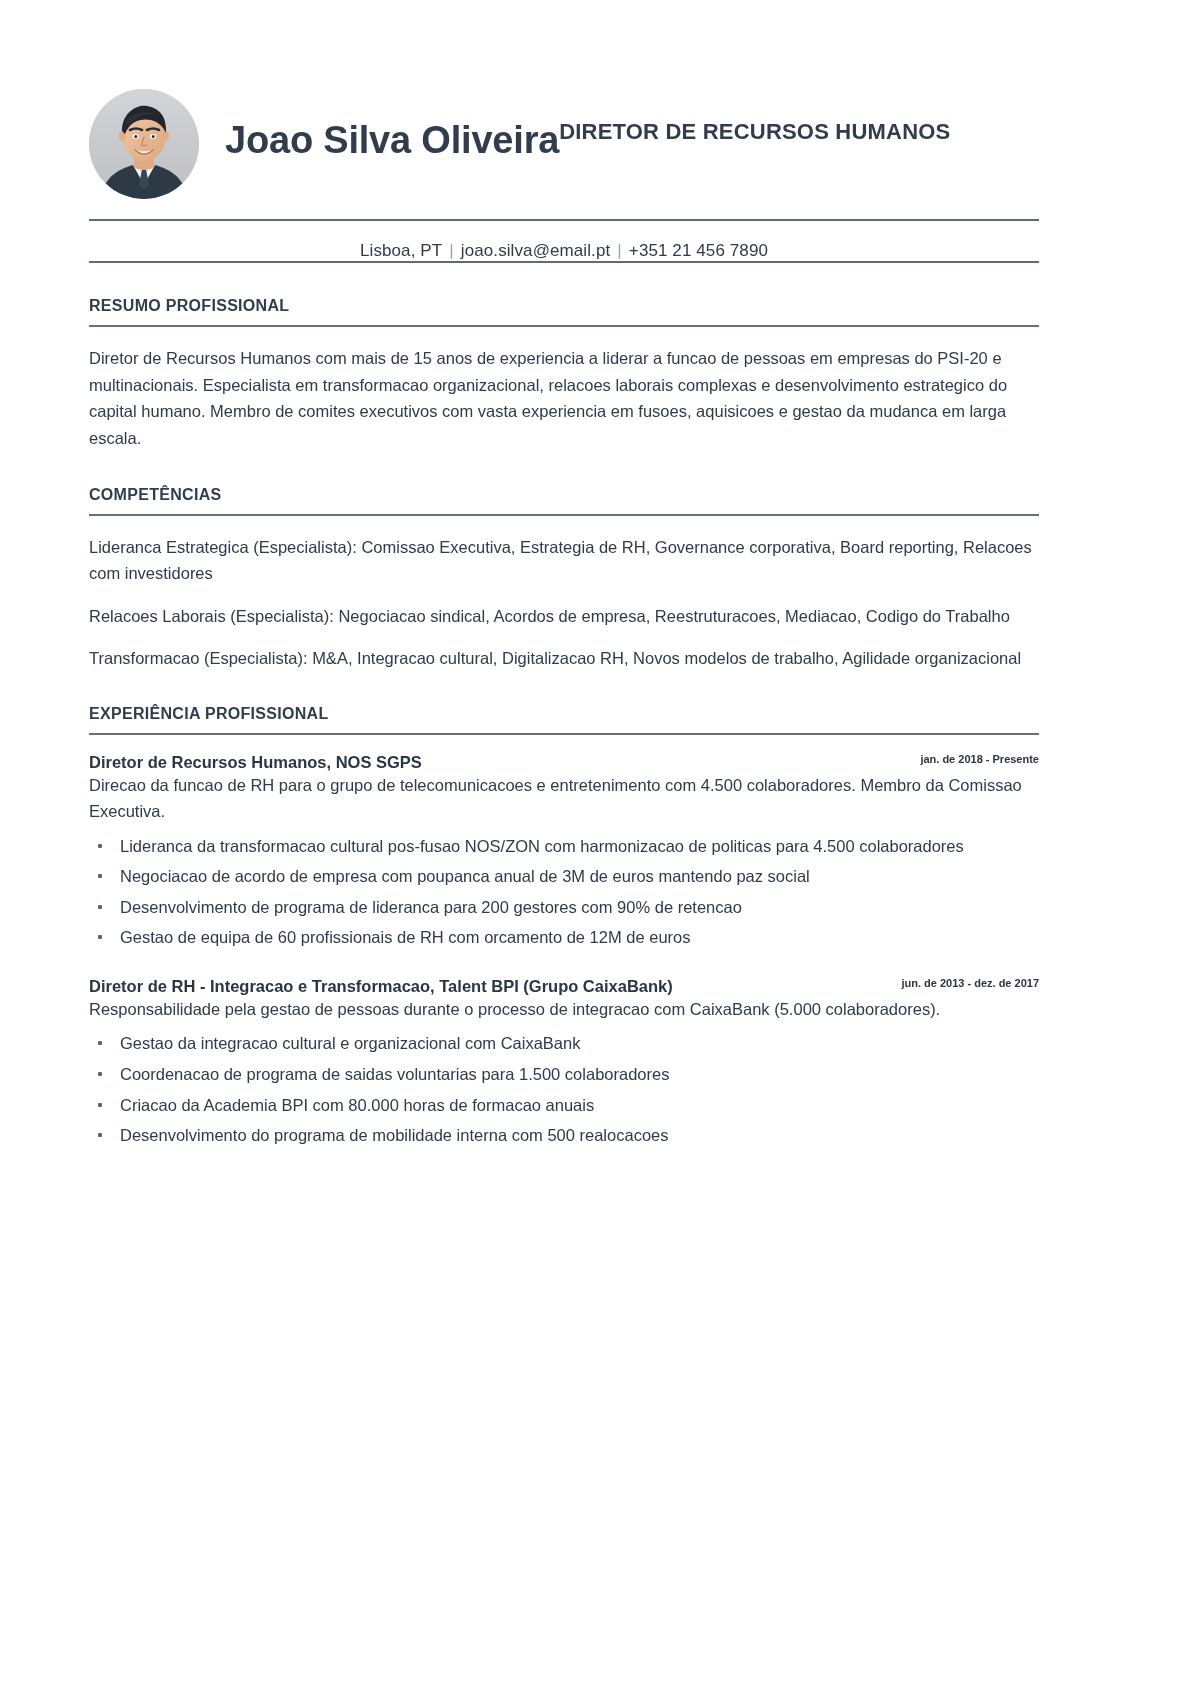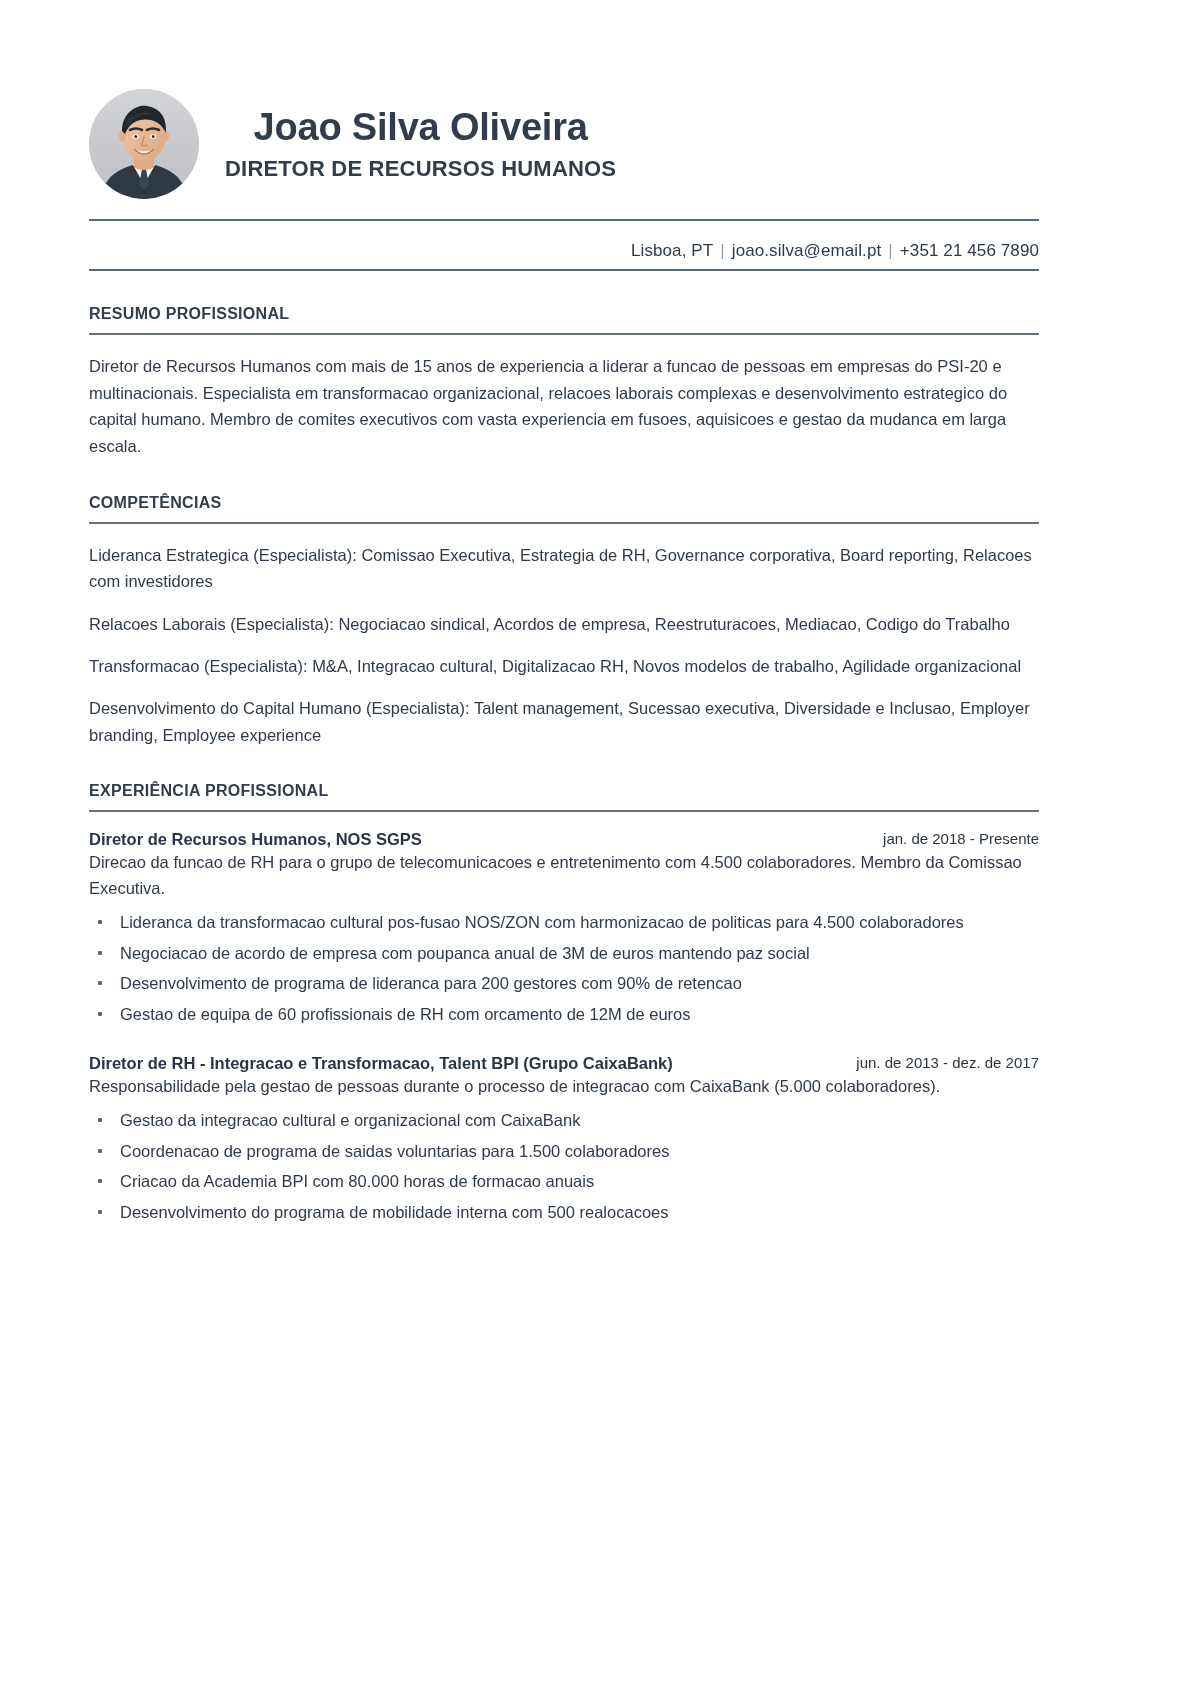--- a/index.html
+++ b/index.html
@@ -47,21 +47,21 @@
     width: 110px;
     height: 110px;
     border-radius: 50%;
     flex: 0 0 110px;
     background: #c9cacd;
     position: relative;
     overflow: hidden;
   }
   .avatar svg { display: block; width: 110px; height: 110px; }
 
-  .identity { display: flex; flex-direction: column; justify-content: center; text-align: center; }
+  .identity { display: flex; flex-direction: row; justify-content: center; text-align: center; }
   .full-name {
     font-size: 38px;
     font-weight: bold;
     color: #313d4c;
     letter-spacing: -0.2px;
     line-height: 1.12;
     margin: 0 0 8px 0;
   }
   .job-title {
     font-size: 22px;
@@ -75,24 +75,24 @@
     height: 0;
     border-top: 2px solid #5c6b7e;
     margin: 16px 0 0 0;
   }
   .rule-thin {
     height: 0;
     border-top: 2px solid #5c6b7e;
   }
 
   .contact-line {
-    text-align: right;
+    text-align: center;
     font-size: 17px;
     color: #2f3b4a;
-    padding: 20px 0 8px 0;
+    padding: 20px 0 0 0;
     letter-spacing: 0.1px;
   }
   .contact-sep {
     color: #9aa3ad;
     padding: 0 7px;
     font-weight: 300;
   }
 
   
   .section { margin-top: 34px; }
@@ -130,22 +130,22 @@
     justify-content: space-between;
     align-items: flex-start;
     gap: 16px;
   }
   .job-role {
     font-size: 16.5px;
     font-weight: bold;
     color: #2b3644;
   }
   .job-dates {
-    font-size: 15px;
-    font-weight: normal;
+    font-size: 11px;
+    font-weight: bold;
     color: #2b3644;
     white-space: nowrap;
   }
   .job-desc {
     font-size: 16.5px;
     line-height: 1.55;
     color: #2f3b4a;
     margin: 1px 0 0 0;
   }
   ul.bullets {
@@ -249,21 +249,20 @@
         <div class="section-rule"></div>
         <p class="body-text">Diretor de Recursos Humanos com mais de 15 anos de experiencia a liderar a funcao de pessoas em empresas do PSI-20 e multinacionais. Especialista em transformacao organizacional, relacoes laborais complexas e desenvolvimento estrategico do capital humano. Membro de comites executivos com vasta experiencia em fusoes, aquisicoes e gestao da mudanca em larga escala.</p>
       </div>
 
       <div class="section">
         <h3 class="section-title">COMPETÊNCIAS</h3>
         <div class="section-rule"></div>
         <p class="skill-line">Lideranca Estrategica (Especialista): Comissao Executiva, Estrategia de RH, Governance corporativa, Board reporting, Relacoes com investidores</p>
         <p class="skill-line">Relacoes Laborais (Especialista): Negociacao sindical, Acordos de empresa, Reestruturacoes, Mediacao, Codigo do Trabalho</p>
         <p class="skill-line">Transformacao (Especialista): M&amp;A, Integracao cultural, Digitalizacao RH, Novos modelos de trabalho, Agilidade organizacional</p>
-        <p class="skill-line">Desenvolvimento do Capital Humano (Especialista): Talent management, Sucessao executiva, Diversidade e Inclusao, Employer branding, Employee experience</p>
       </div>
 
       <div class="section">
         <h3 class="section-title">EXPERIÊNCIA PROFISSIONAL</h3>
         <div class="section-rule"></div>
 
         <div class="job">
           <div class="job-head">
             <span class="job-role">Diretor de Recursos Humanos, NOS SGPS</span>
             <span class="job-dates">jan. de 2018 - Presente</span>

